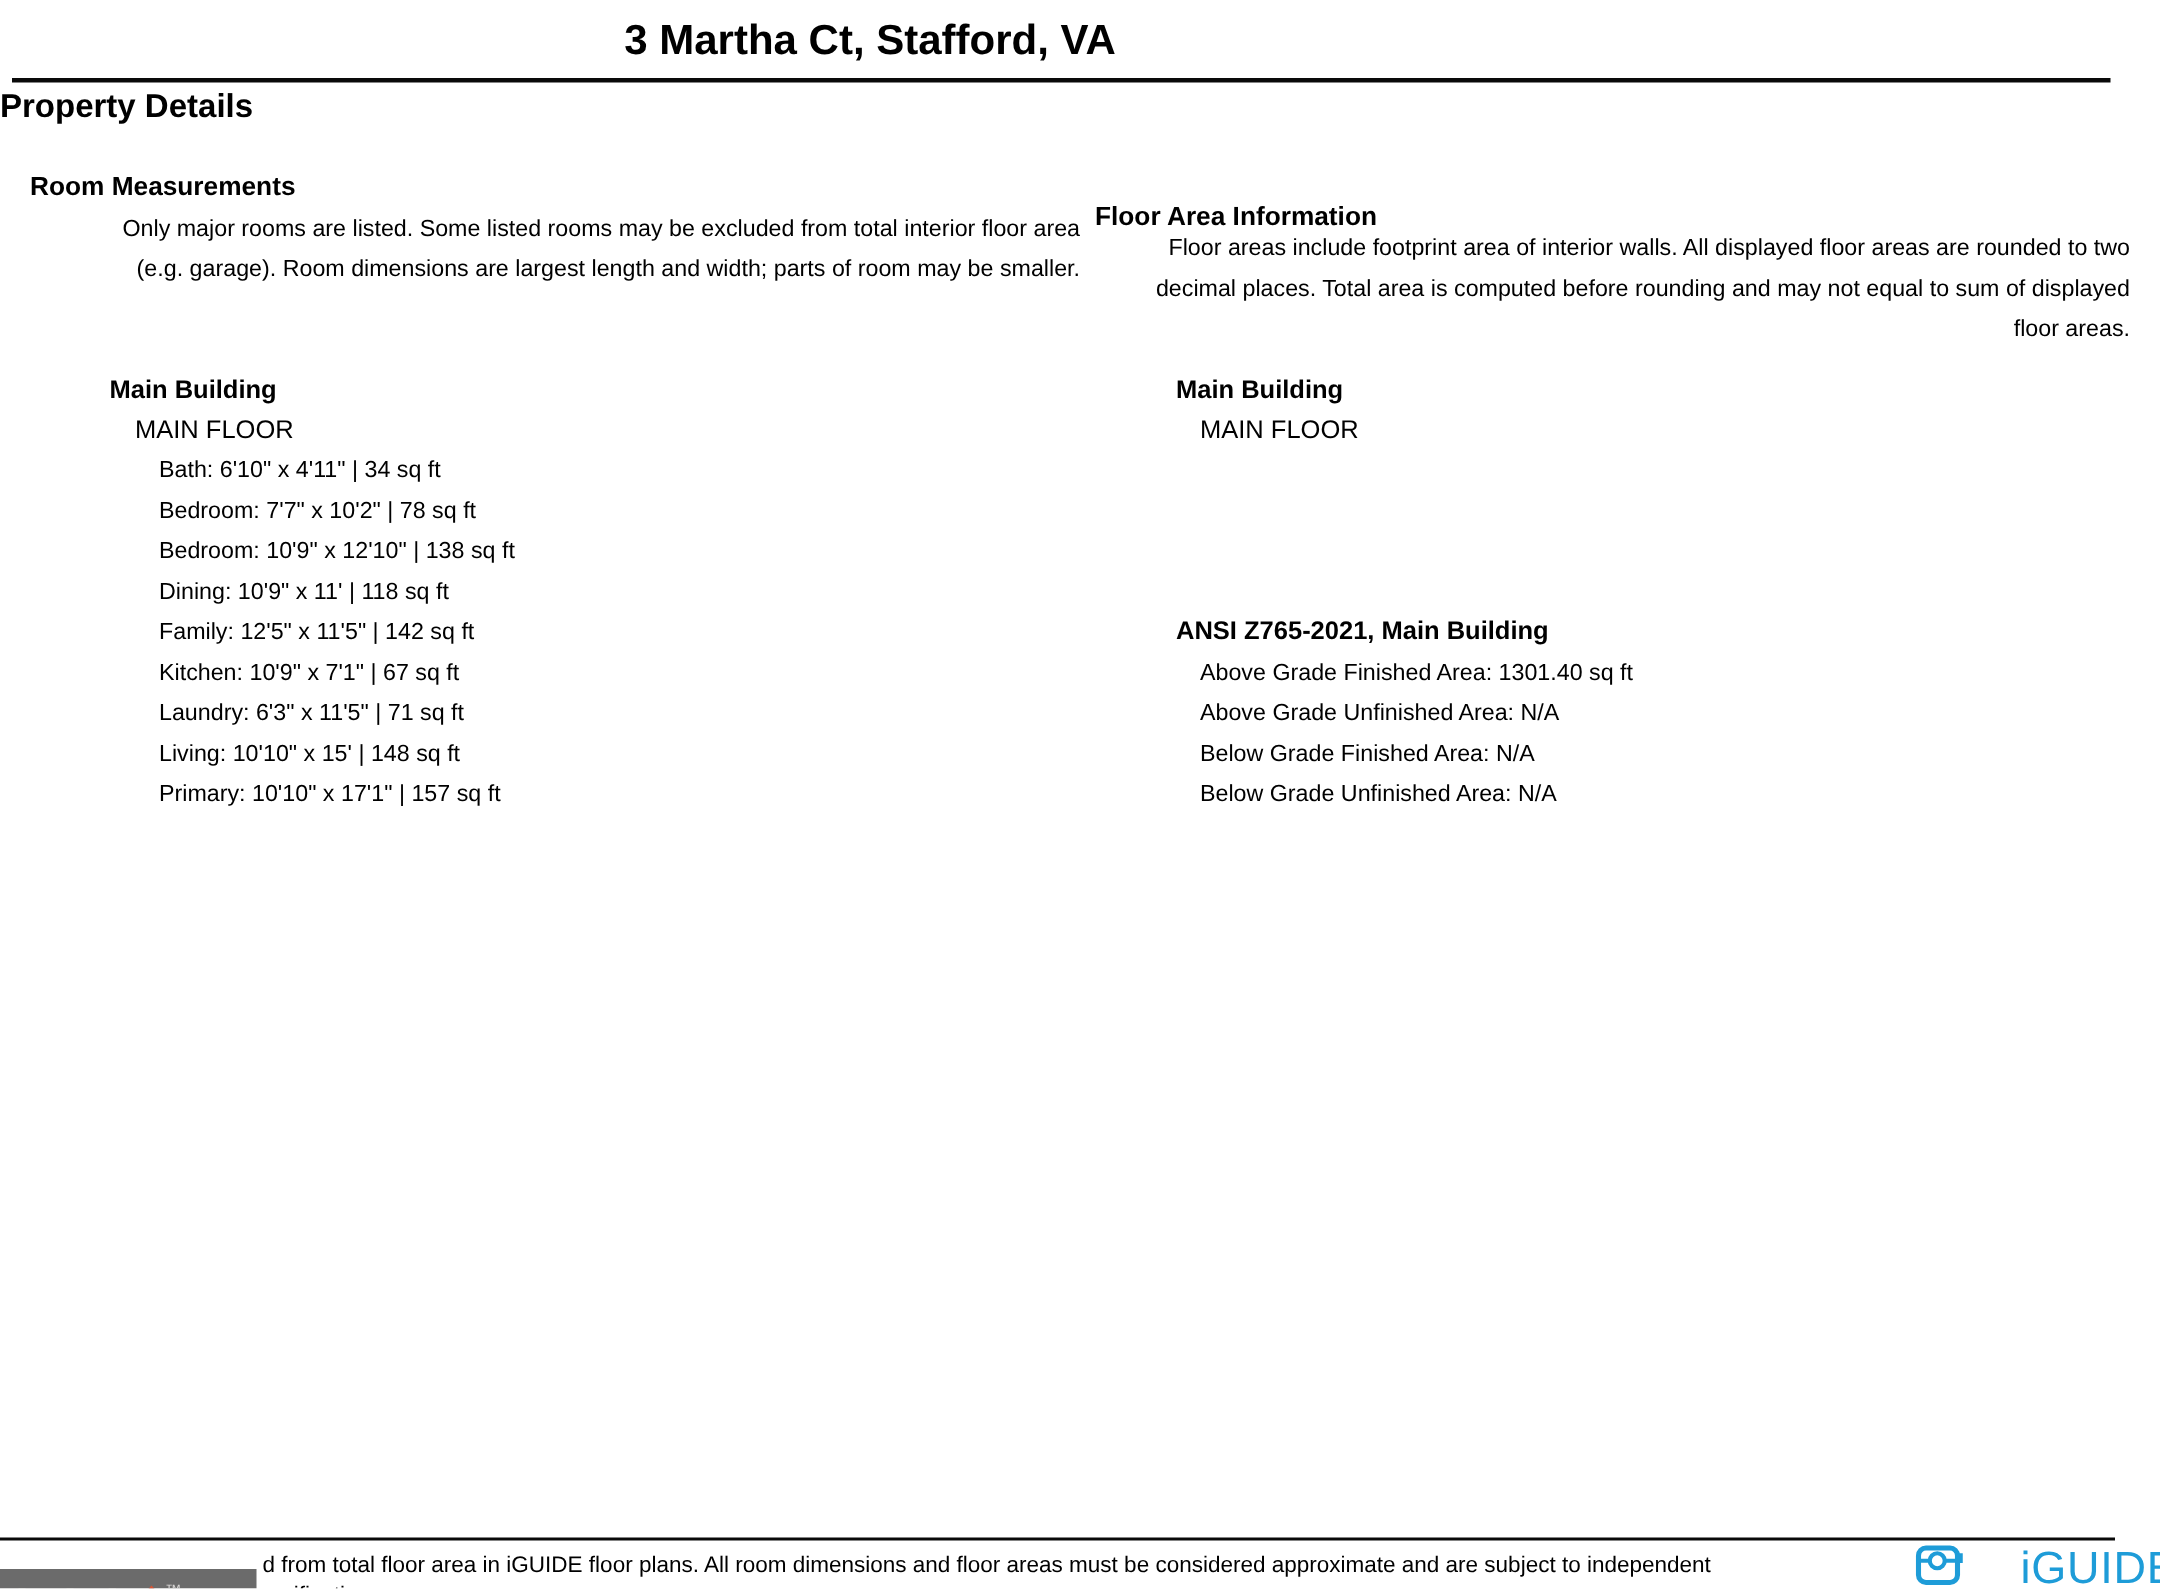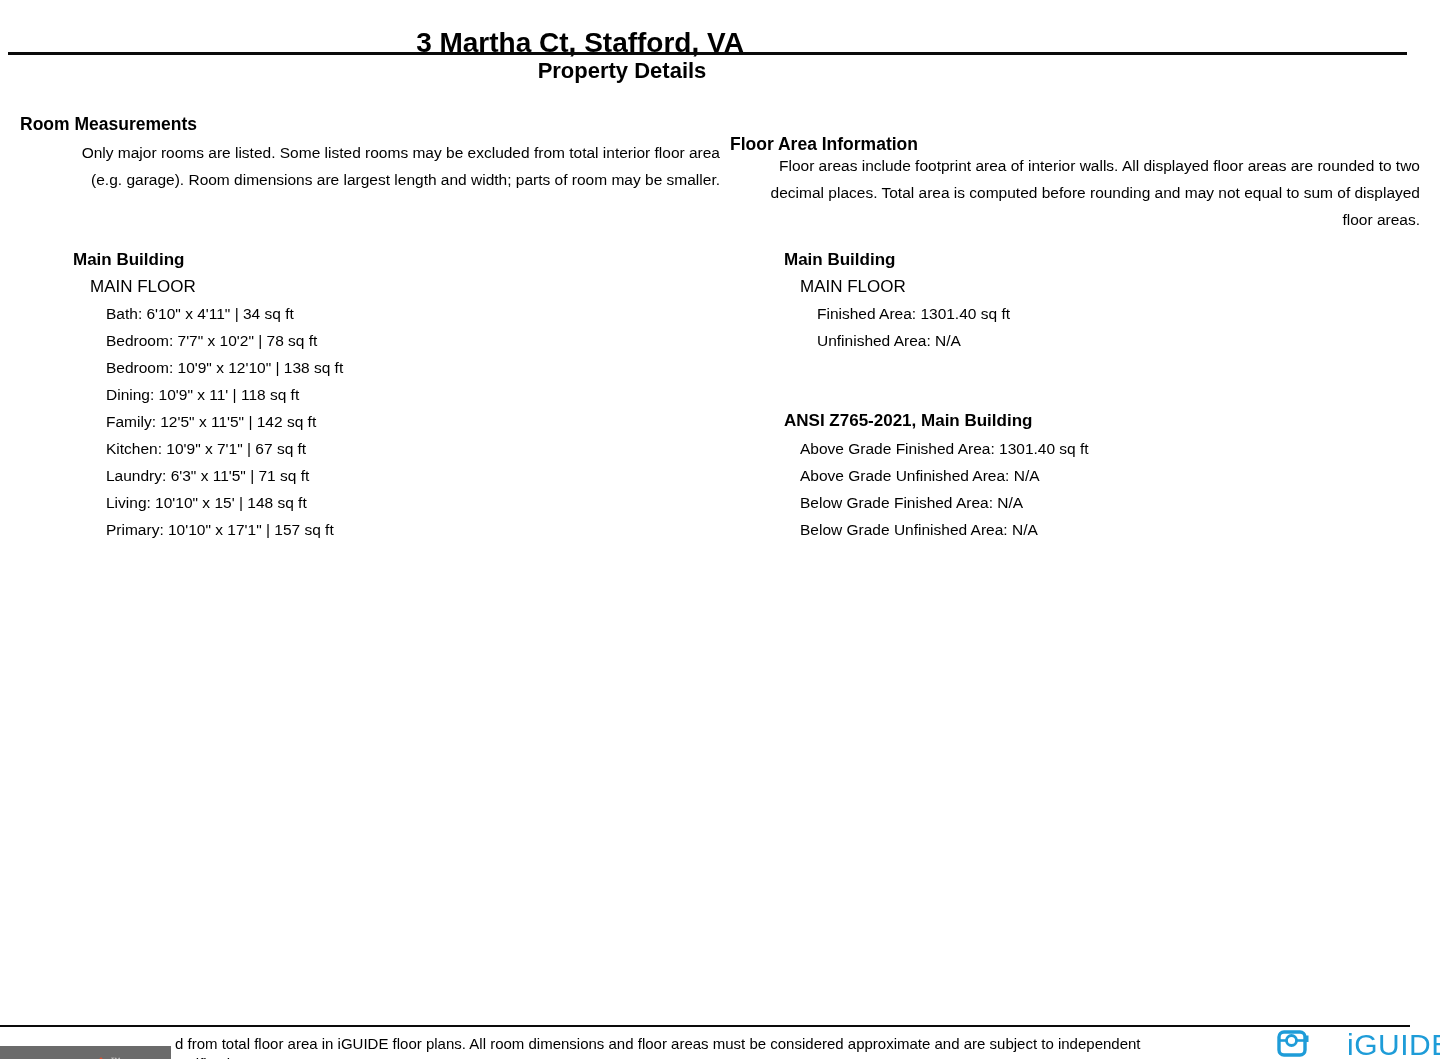--- a/index.html
+++ b/index.html
@@ -5,23 +5,23 @@
   html,body { margin:0; padding:0; background:#ffffff; }
   .page {
     position:relative; width:1440px; height:1059px;
     background:#ffffff; color:#000000;
     font-family:"Liberation Sans", sans-serif;
     overflow:hidden;
   }
   .abs { position:absolute; }
 
   
-  .page-title   { top:11px; left:0; width:1160px; text-align:center; font-size:28px; font-weight:bold; line-height:32px;margin-top:16px; }
+  .page-title   { top:11px; left:0; width:1160px; text-align:center; font-size:28px; font-weight:bold; line-height:32px; }
   .header-rule  { top:52px; left:8px; width:1399px; height:3px; background:#0a0a0a; }
-  .page-subtitle{ top:58px; left:0; width:1244px; text-align:center; font-size:22px; font-weight:bold; line-height:26px; }
+  .page-subtitle{ top:58px; left:0; width:1244px; text-align:left; font-size:22px; font-weight:bold; line-height:26px; }
 
   
   .sec-heading  { font-size:17.5px; font-weight:bold; line-height:27px; }
   .para         { font-size:15.5px; line-height:27px;text-align:right; }
   .bld-name     { font-size:17px; font-weight:bold; line-height:27px; }
   .bld-floor    { font-size:17px; line-height:27px; }
   .item-list    { font-size:15.5px; line-height:27px; }
 
   
   .footer-rule  { top:1025px; left:0; width:1410px; height:2px; background:#0a0a0a; }
@@ -67,24 +67,20 @@
   </div>
 
   <div class="abs sec-heading" style="left:730px; top:111px;margin-top:20px;">Floor Area Information</div>
   <div class="abs para" style="left:730px; top:152px; width:690px;">
     <div>Floor areas include footprint area of interior walls. All displayed floor areas are rounded to two</div>
     <div>decimal places. Total area is computed before rounding and may not equal to sum of displayed</div>
     <div>floor areas.</div>
   </div>
   <div class="abs bld-name" style="left:784px; top:246px;">Main Building</div>
   <div class="abs bld-floor" style="left:800px; top:273px;">MAIN FLOOR</div>
-  <div class="abs item-list" style="left:817px; top:300px;">
-    <div>Finished Area: 1301.40 sq ft</div>
-    <div>Unfinished Area: N/A</div>
-  </div>
 
   <div class="abs bld-name" style="left:784px; top:407px;">ANSI Z765-2021, Main Building</div>
   <div class="abs item-list" style="left:800px; top:435px;">
     <div>Above Grade Finished Area: 1301.40 sq ft</div>
     <div>Above Grade Unfinished Area: N/A</div>
     <div>Below Grade Finished Area: N/A</div>
     <div>Below Grade Unfinished Area: N/A</div>
   </div>
 
   <div class="abs footer-rule"></div>

